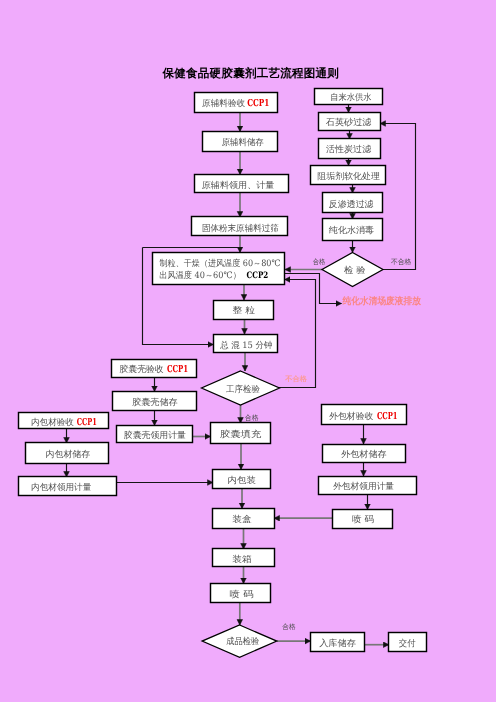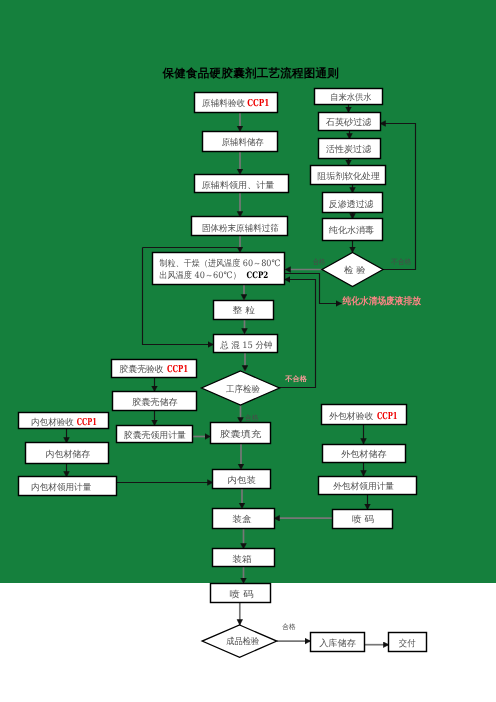--- a/index.html
+++ b/index.html
@@ -1,20 +1,20 @@
 <!DOCTYPE html>
 <html lang="zh"><head>
 <meta charset="utf-8">
 <title>保健食品硬胶囊剂工艺流程图通则</title>
 <style>
   html,body{margin:0;padding:0;background:#ffffff;}
   body{width:496px;height:702px;overflow:hidden;
        font-family:"DejaVu Serif","Liberation Serif",serif;
        -webkit-font-smoothing:antialiased;text-rendering:geometricPrecision;}
-  #page{position:relative;width:496px;height:583px;background:#15803d;text-decoration:underline;}
+  #page{position:relative;width:496px;height:702px;background:#f0abfc;text-decoration:underline;}
   svg#flow{position:absolute;left:0;top:0;width:496px;height:702px;display:block;}
   .bx{fill:#ffffff;stroke:#000000;stroke-width:1.45;}
   .dm{fill:#ffffff;stroke:#000000;stroke-width:1.25;}
   .lng{stroke:#777777;stroke-width:1.7;fill:none;}
   .lnk{stroke:#151515;stroke-width:1.15;fill:none;}
 
   #flow text{-webkit-font-smoothing:antialiased;}
   .tx{font-family:"DejaVu Serif","Liberation Serif",serif;font-size:8.9px;fill:#4f4f4f;
       text-anchor:middle;}
   .tx-l{text-anchor:start;}

